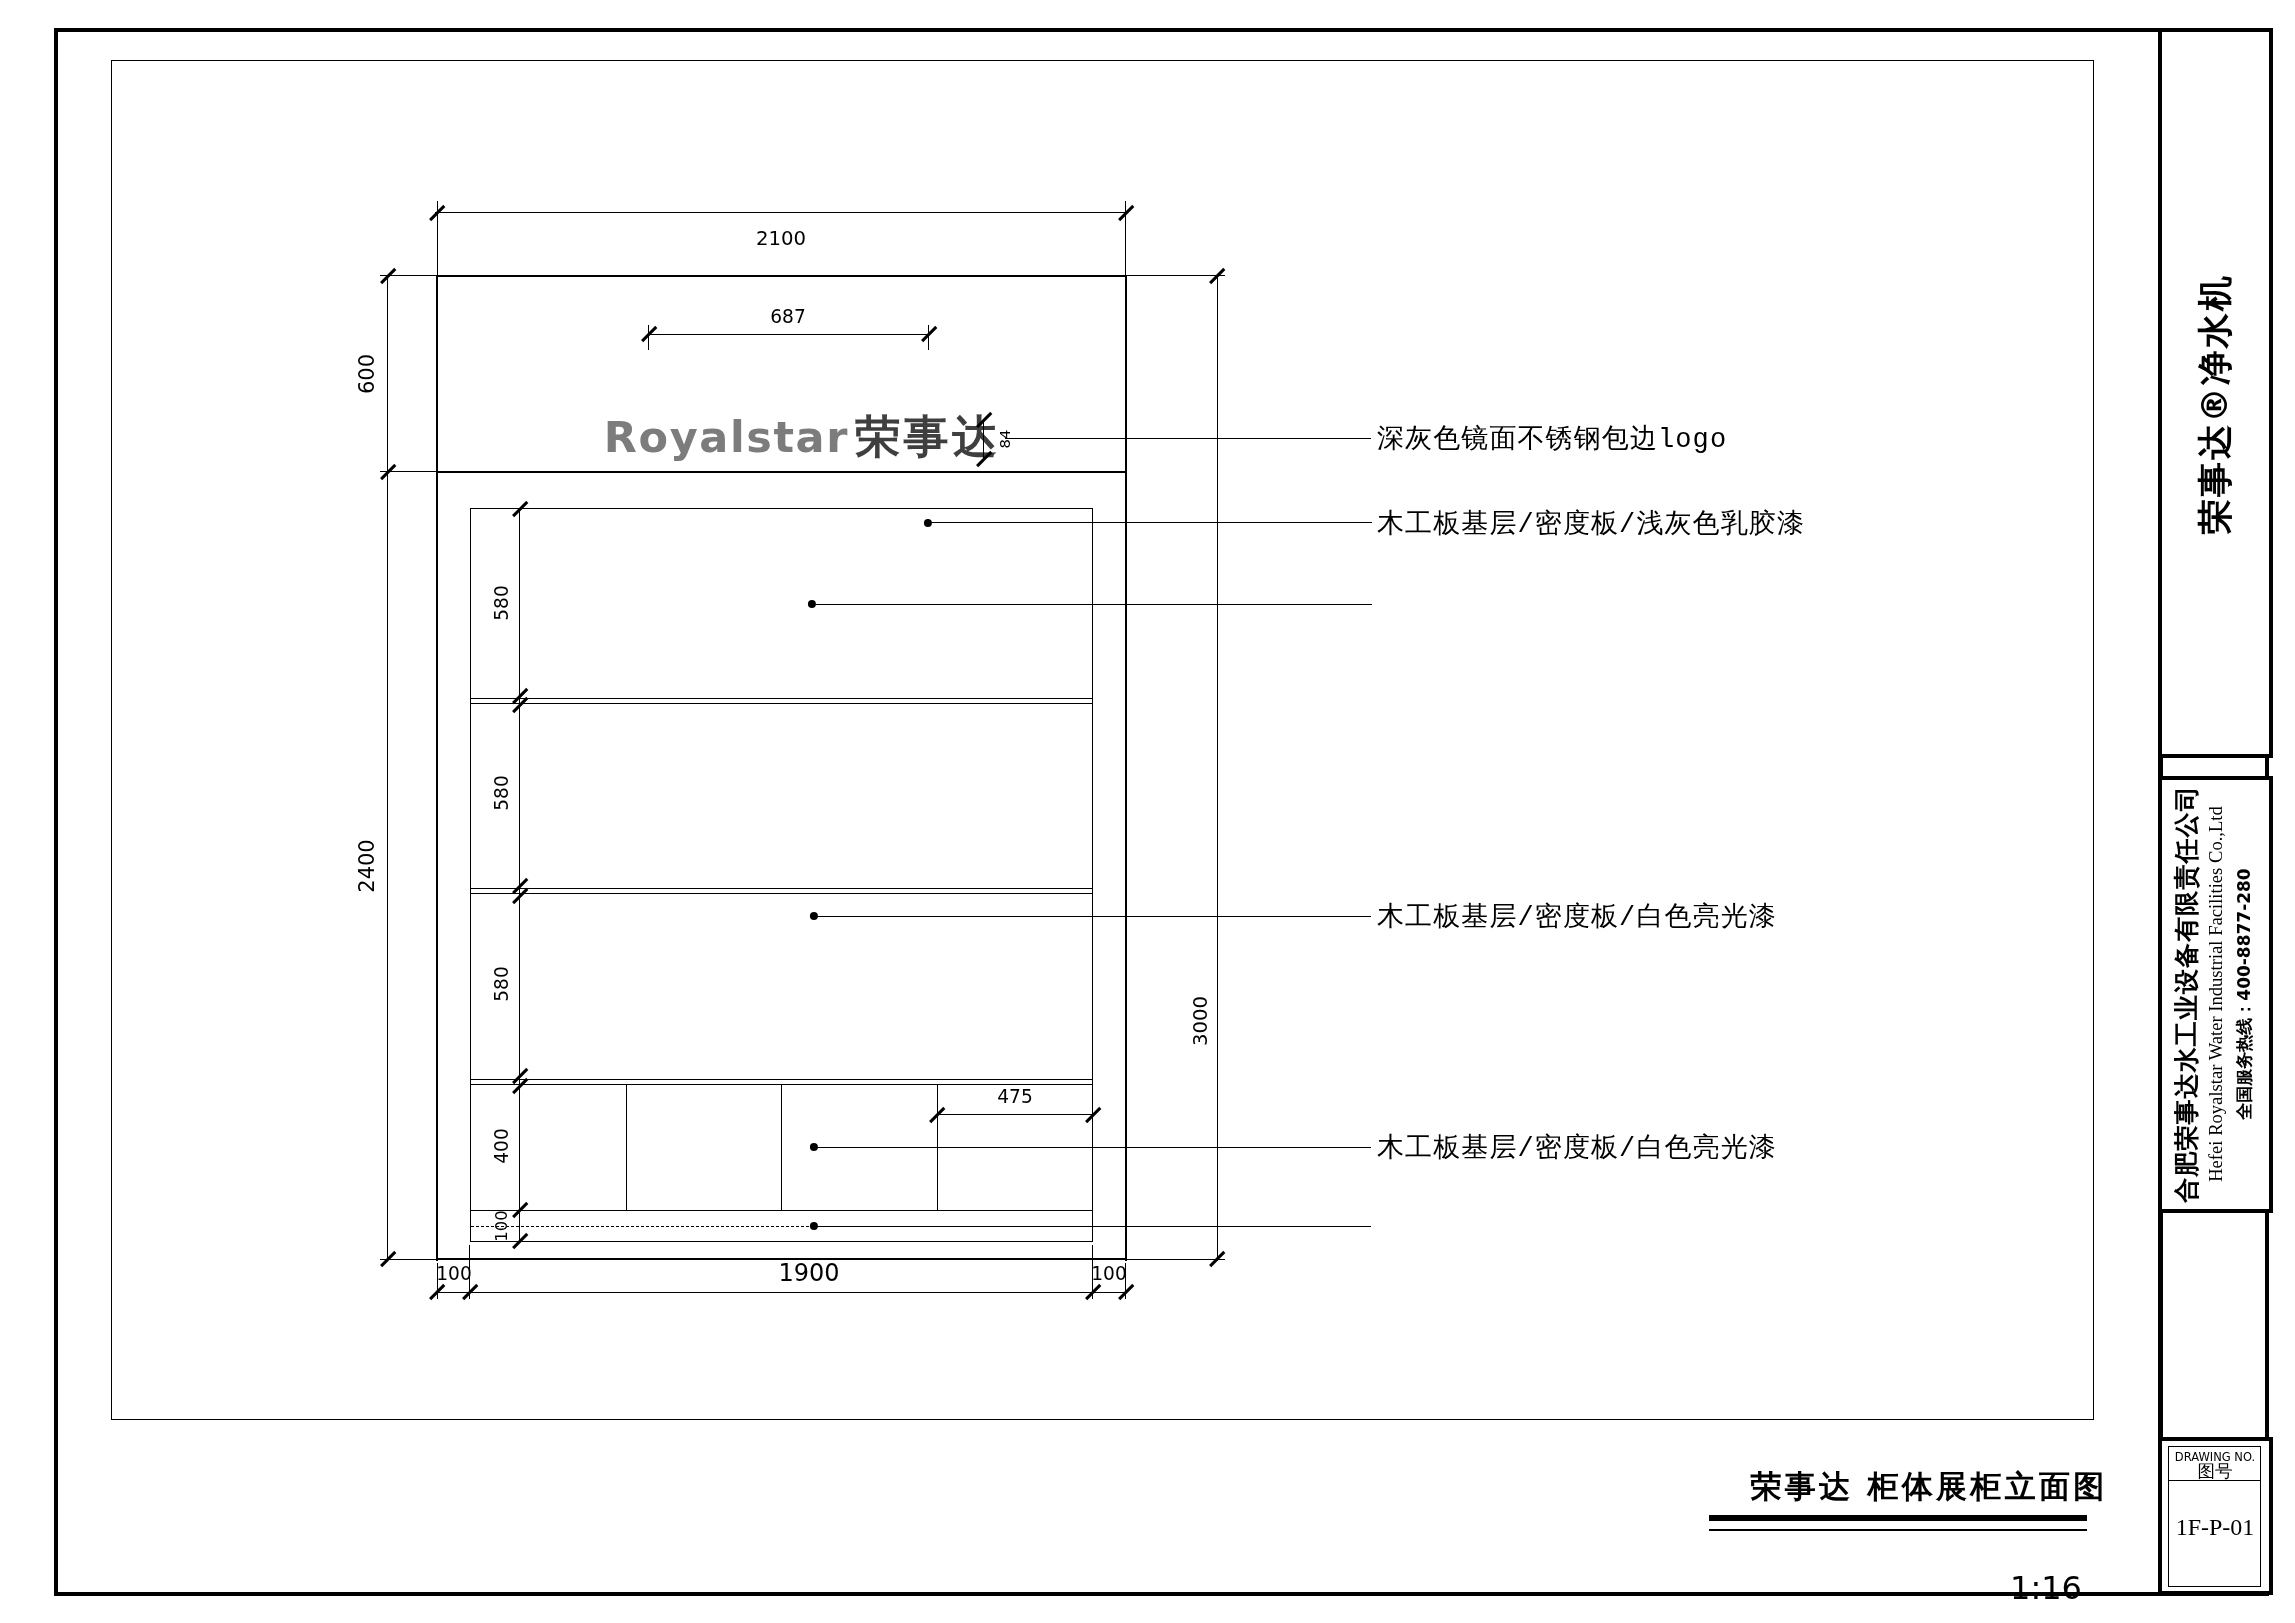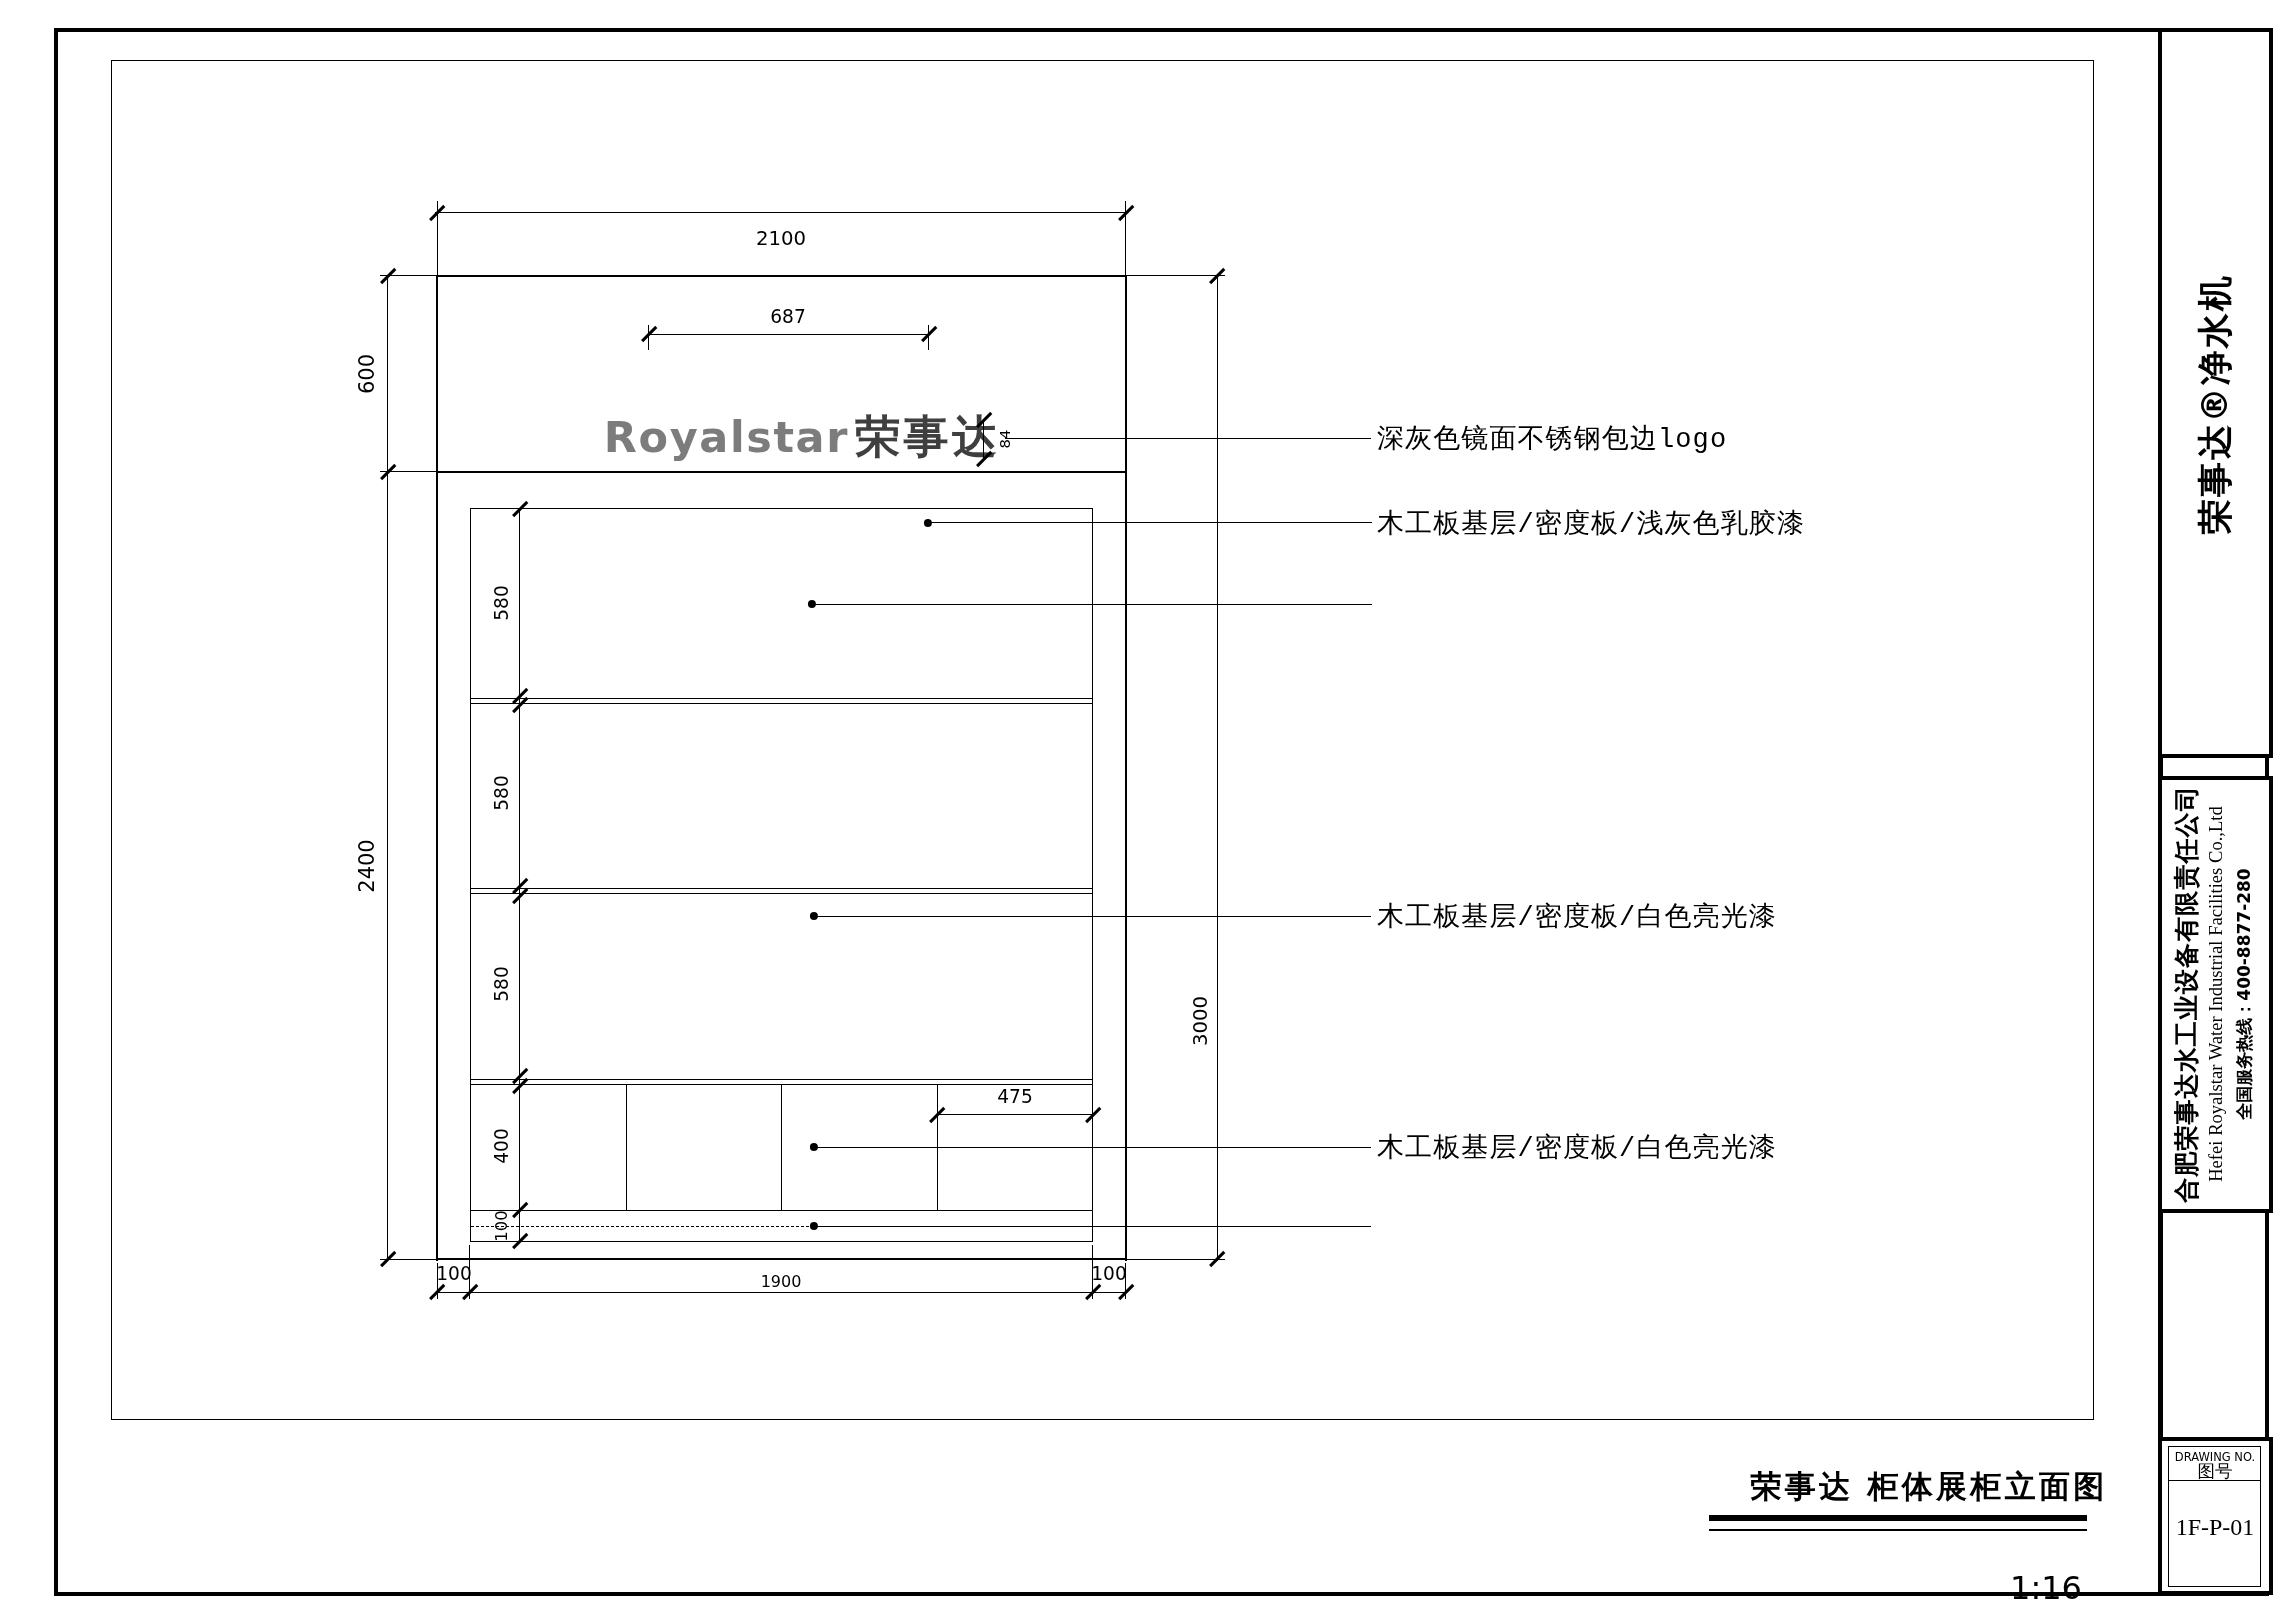--- a/index.html
+++ b/index.html
@@ -118,21 +118,21 @@
   <div class="vl" style="left:437px;top:1263px;width:1.1px;height:36px;"></div>
   <div class="vl" style="left:469px;top:1245px;width:1.1px;height:54px;"></div>
   <div class="vl" style="left:1092px;top:1245px;width:1.1px;height:54px;"></div>
   <div class="vl" style="left:1125px;top:1263px;width:1.1px;height:36px;"></div>
   <div class="hl" style="left:436px;top:1292px;width:691px;height:1.1px;"></div>
   <div class="tick" style="left:437px;top:1292px;"></div>
   <div class="tick" style="left:470px;top:1292px;"></div>
   <div class="tick" style="left:1093px;top:1292px;"></div>
   <div class="tick" style="left:1126px;top:1292px;"></div>
   <div class="lbl" style="left:454px;top:1273px;font-size:18.6px;">100</div>
-  <div class="lbl" style="left:781px;top:1273px;font-size:16px;margin-top:8px;">1900</div>
+  <div class="lbl" style="left:809px;top:1273px;font-size:24px;">1900</div>
   <div class="lbl" style="left:1109px;top:1273px;font-size:18.6px;">100</div>
 
   <div class="hl" style="left:1005px;top:438px;width:366px;height:1.1px;"></div>
   <div class="hl" style="left:928px;top:522px;width:444px;height:1.1px;"></div>
   <div class="dot" style="left:928px;top:523px;"></div>
   <div class="hl" style="left:812px;top:604px;width:560px;height:1.1px;"></div>
   <div class="dot" style="left:812px;top:604px;"></div>
   <div class="hl" style="left:814px;top:916px;width:557px;height:1.1px;"></div>
   <div class="dot" style="left:814px;top:916px;"></div>
   <div class="hl" style="left:814px;top:1147px;width:557px;height:1.1px;"></div>

